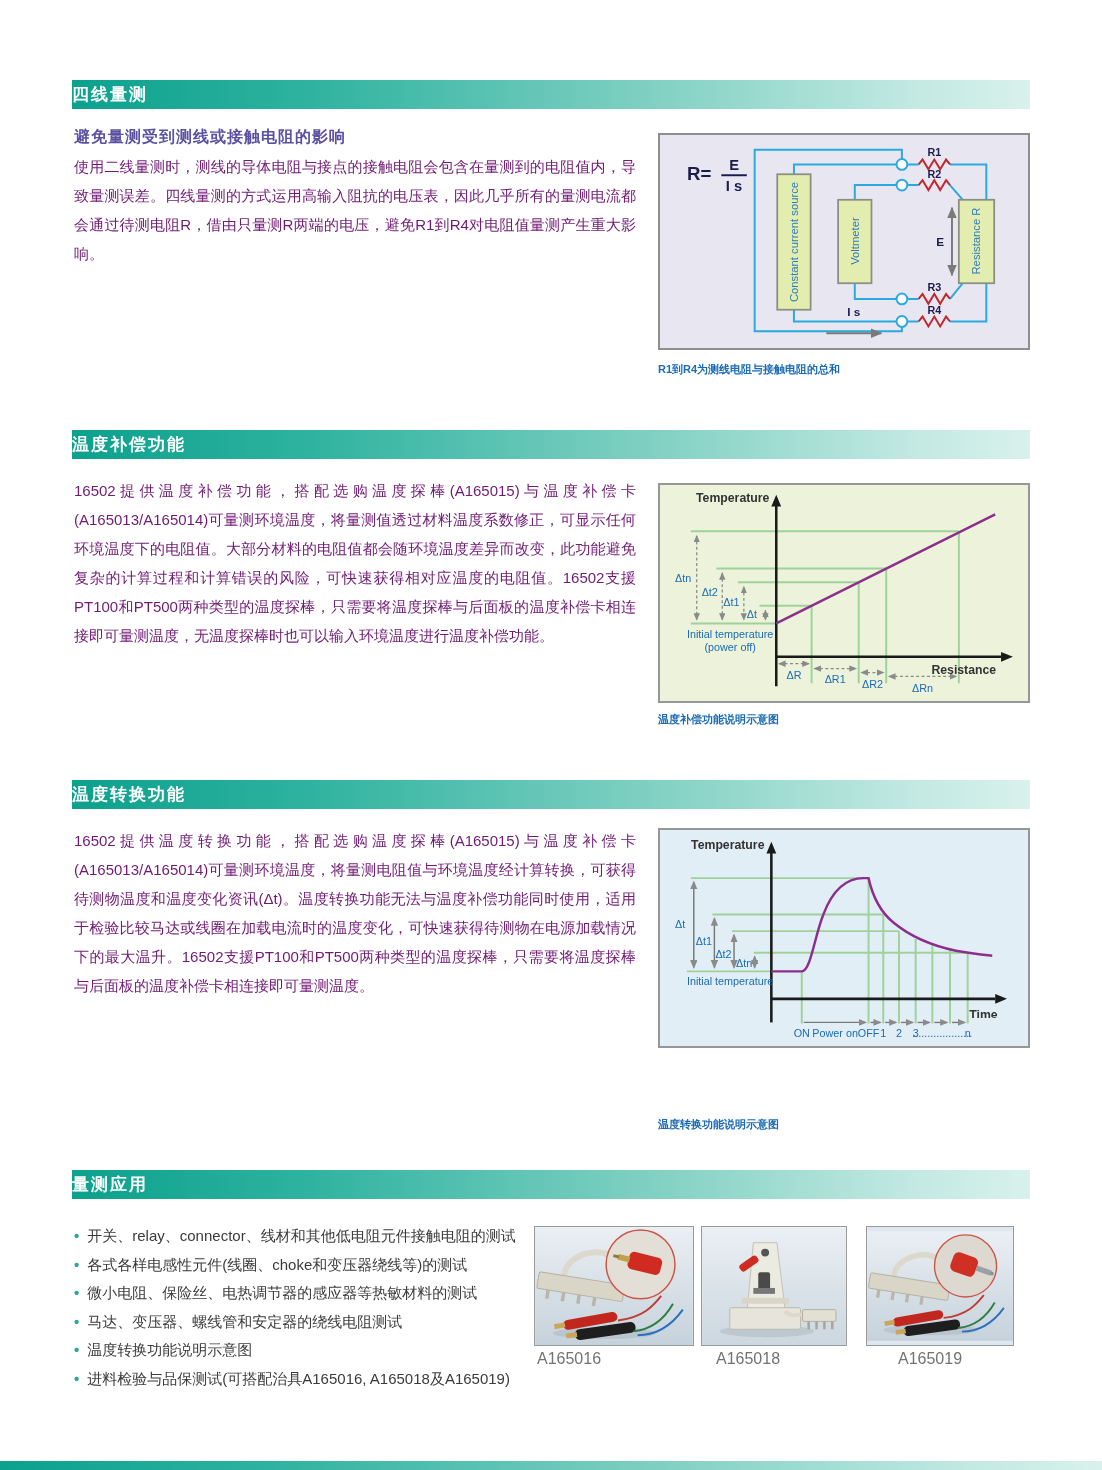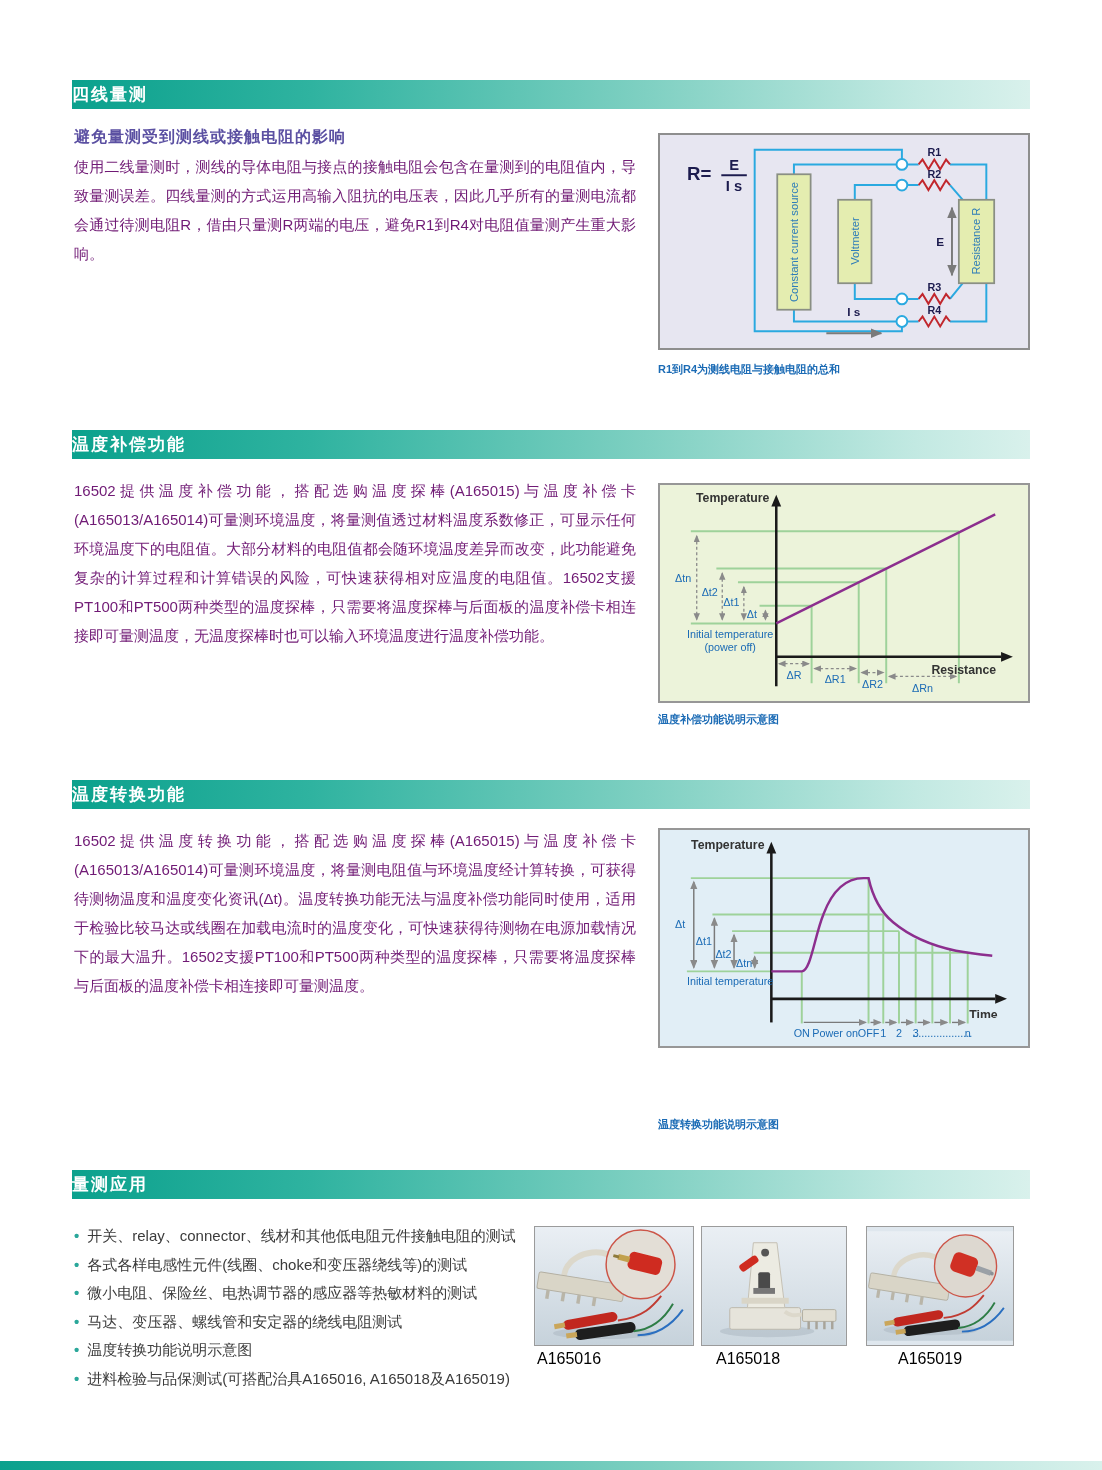--- a/index.html
+++ b/index.html
@@ -26,21 +26,21 @@
   .fig-g2{top:828px;height:220px;background:#e1eef6;border:2px solid #979797;}
   .figure svg{display:block;width:100%;height:100%;}
   .caption{color:#1b6bb5;font-size:11px;font-weight:600;}
   .cap1{left:658px;top:362px}.cap2{left:658px;top:712px}.cap3{left:658px;top:1117px}
   .bullets{left:74px;top:1222px;width:465px;}
   .bullet-row{display:flex;align-items:flex-start;line-height:28.5px;font-size:15px;color:#3b3b3b;}
   .bullet-dot{color:#2aa79a;margin-right:8px;font-weight:bold;}
   .photo{top:1226px;height:120px;border:1px solid #9b9b9b;box-sizing:border-box;background:#dfe7ee;}
   .photo svg{display:block;width:100%;height:100%;}
   .ph1{left:534px;width:160px}.ph2{left:701px;width:146px}.ph3{left:866px;width:148px}
-  .pcap{top:1350px;font-size:16px;color:#000000;}
+  .pcap{top:1350px;font-size:16px;color:#737373;}
   .pc1{left:537px}.pc2{left:716px}.pc3{left:898px}
   .bottombar{
     left:0;top:1461px;width:1102px;height:9px;
     background:linear-gradient(90deg,#0ba18d 0%,#2fb3a0 25%,#7fd0c2 60%,#c2e9e2 88%,#d9f1ec 100%);
   }
   
   text{font-family:"Liberation Sans","DejaVu Sans",sans-serif;}
   .t-blue{fill:#1b6bb5;font-size:11px;}
   .t-axis{fill:#333333;font-size:12.5px;font-weight:600;}
   .t-navy{fill:#1c1b4e;font-weight:bold;}

